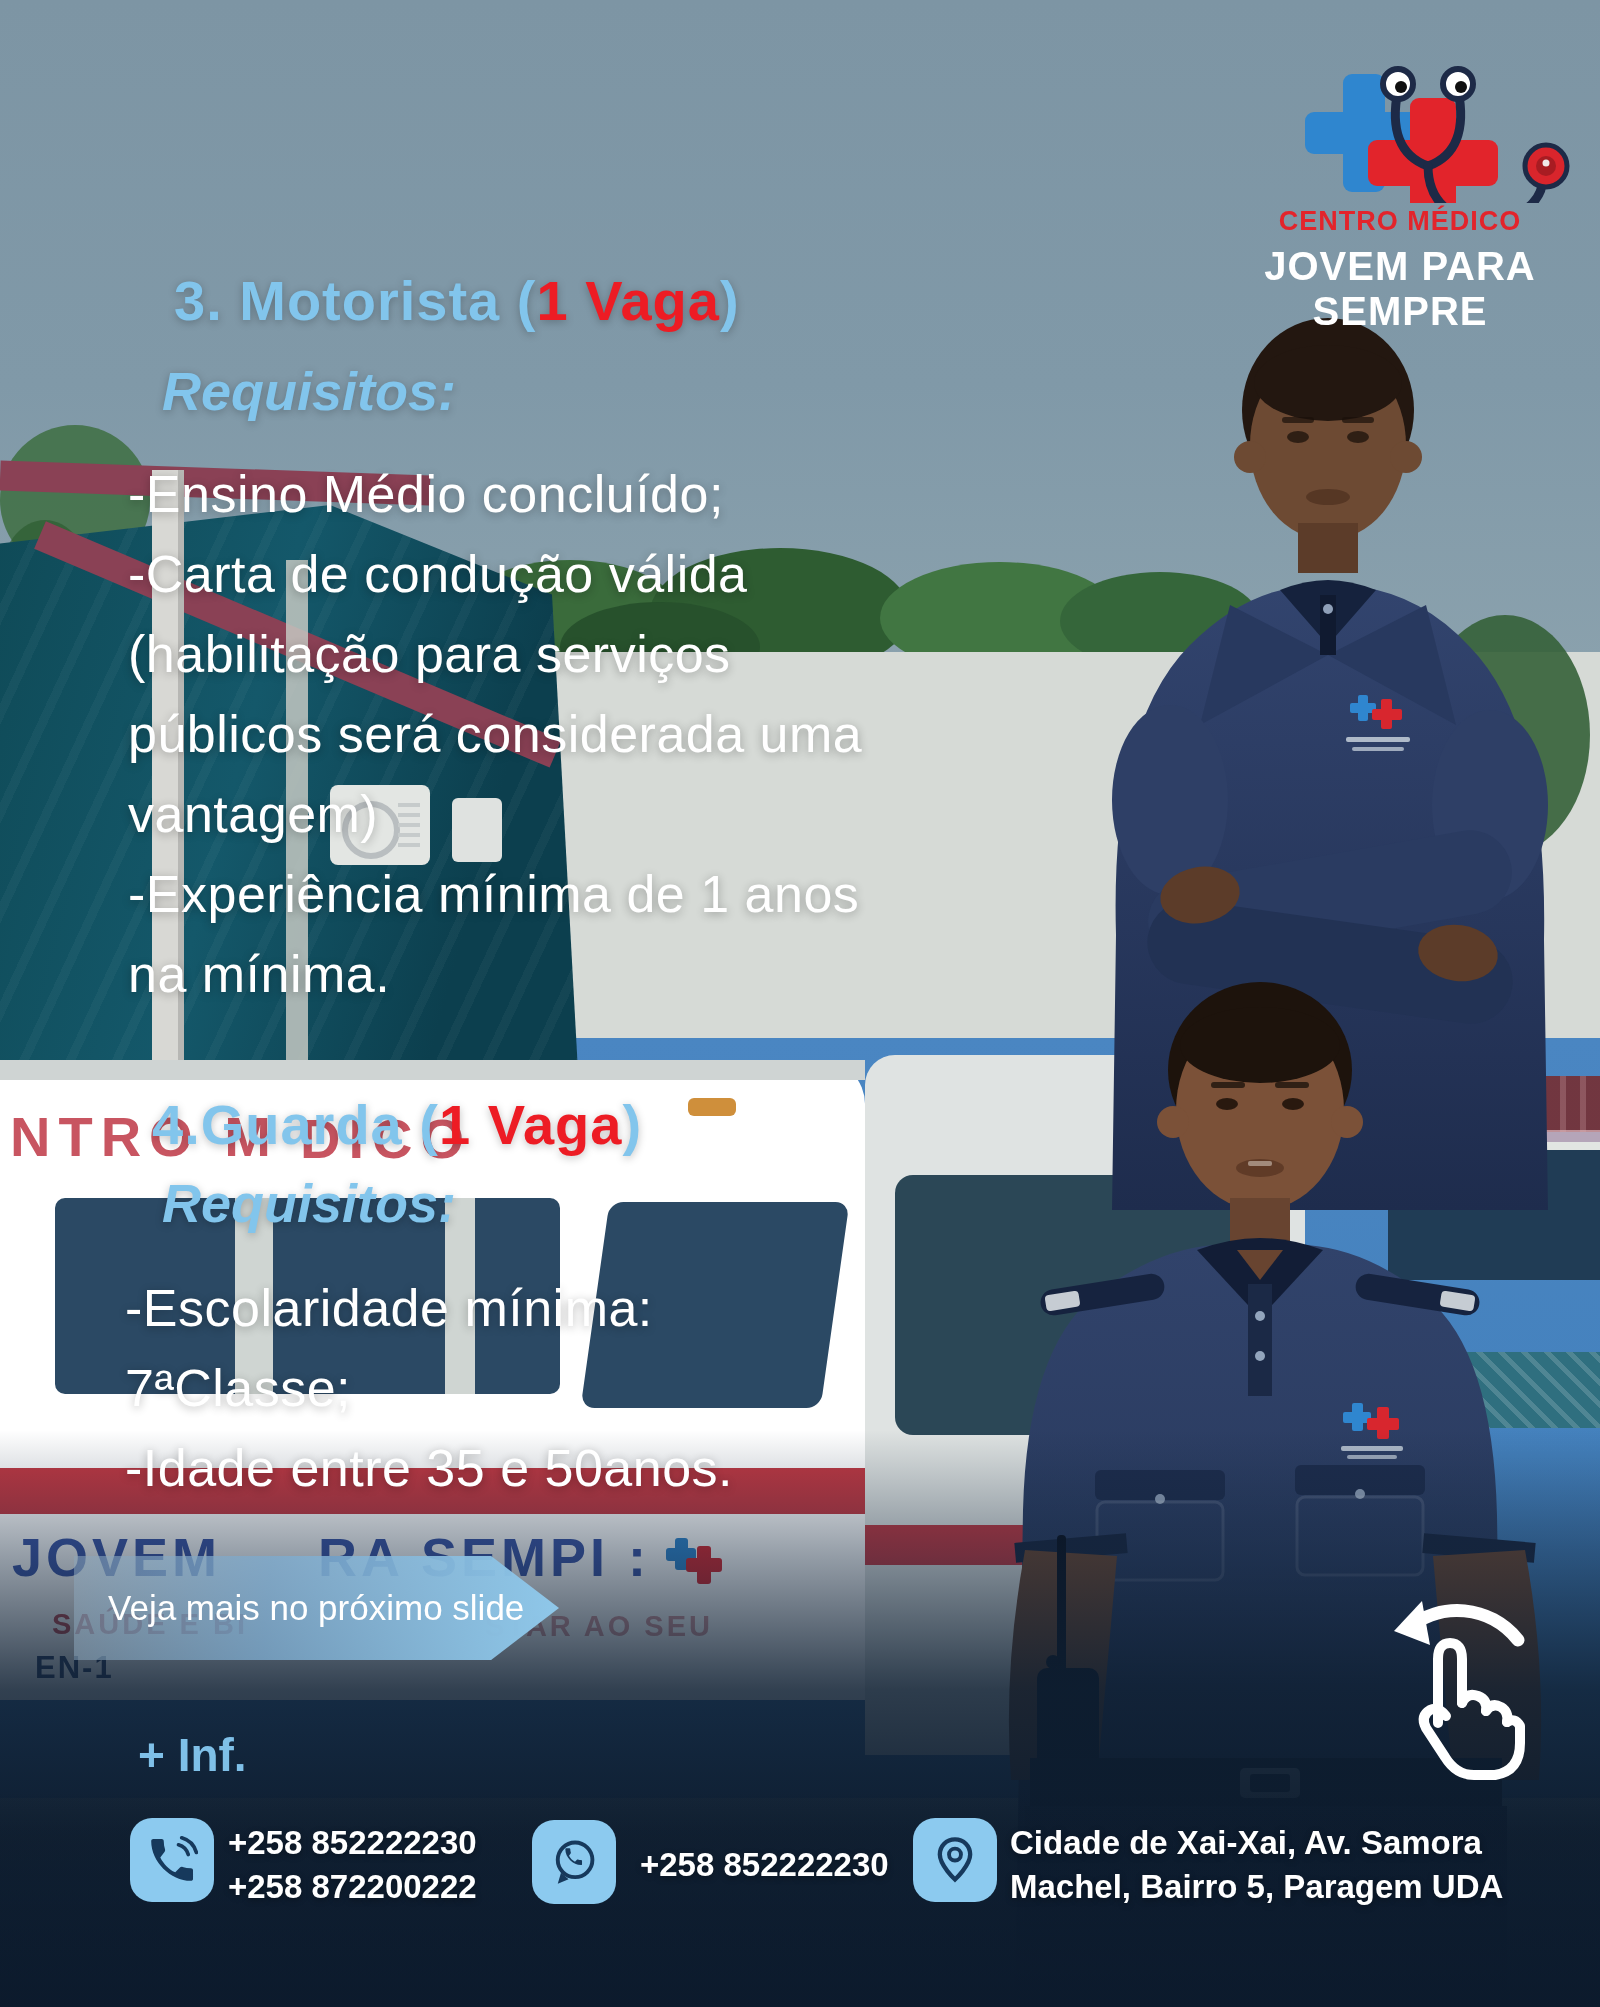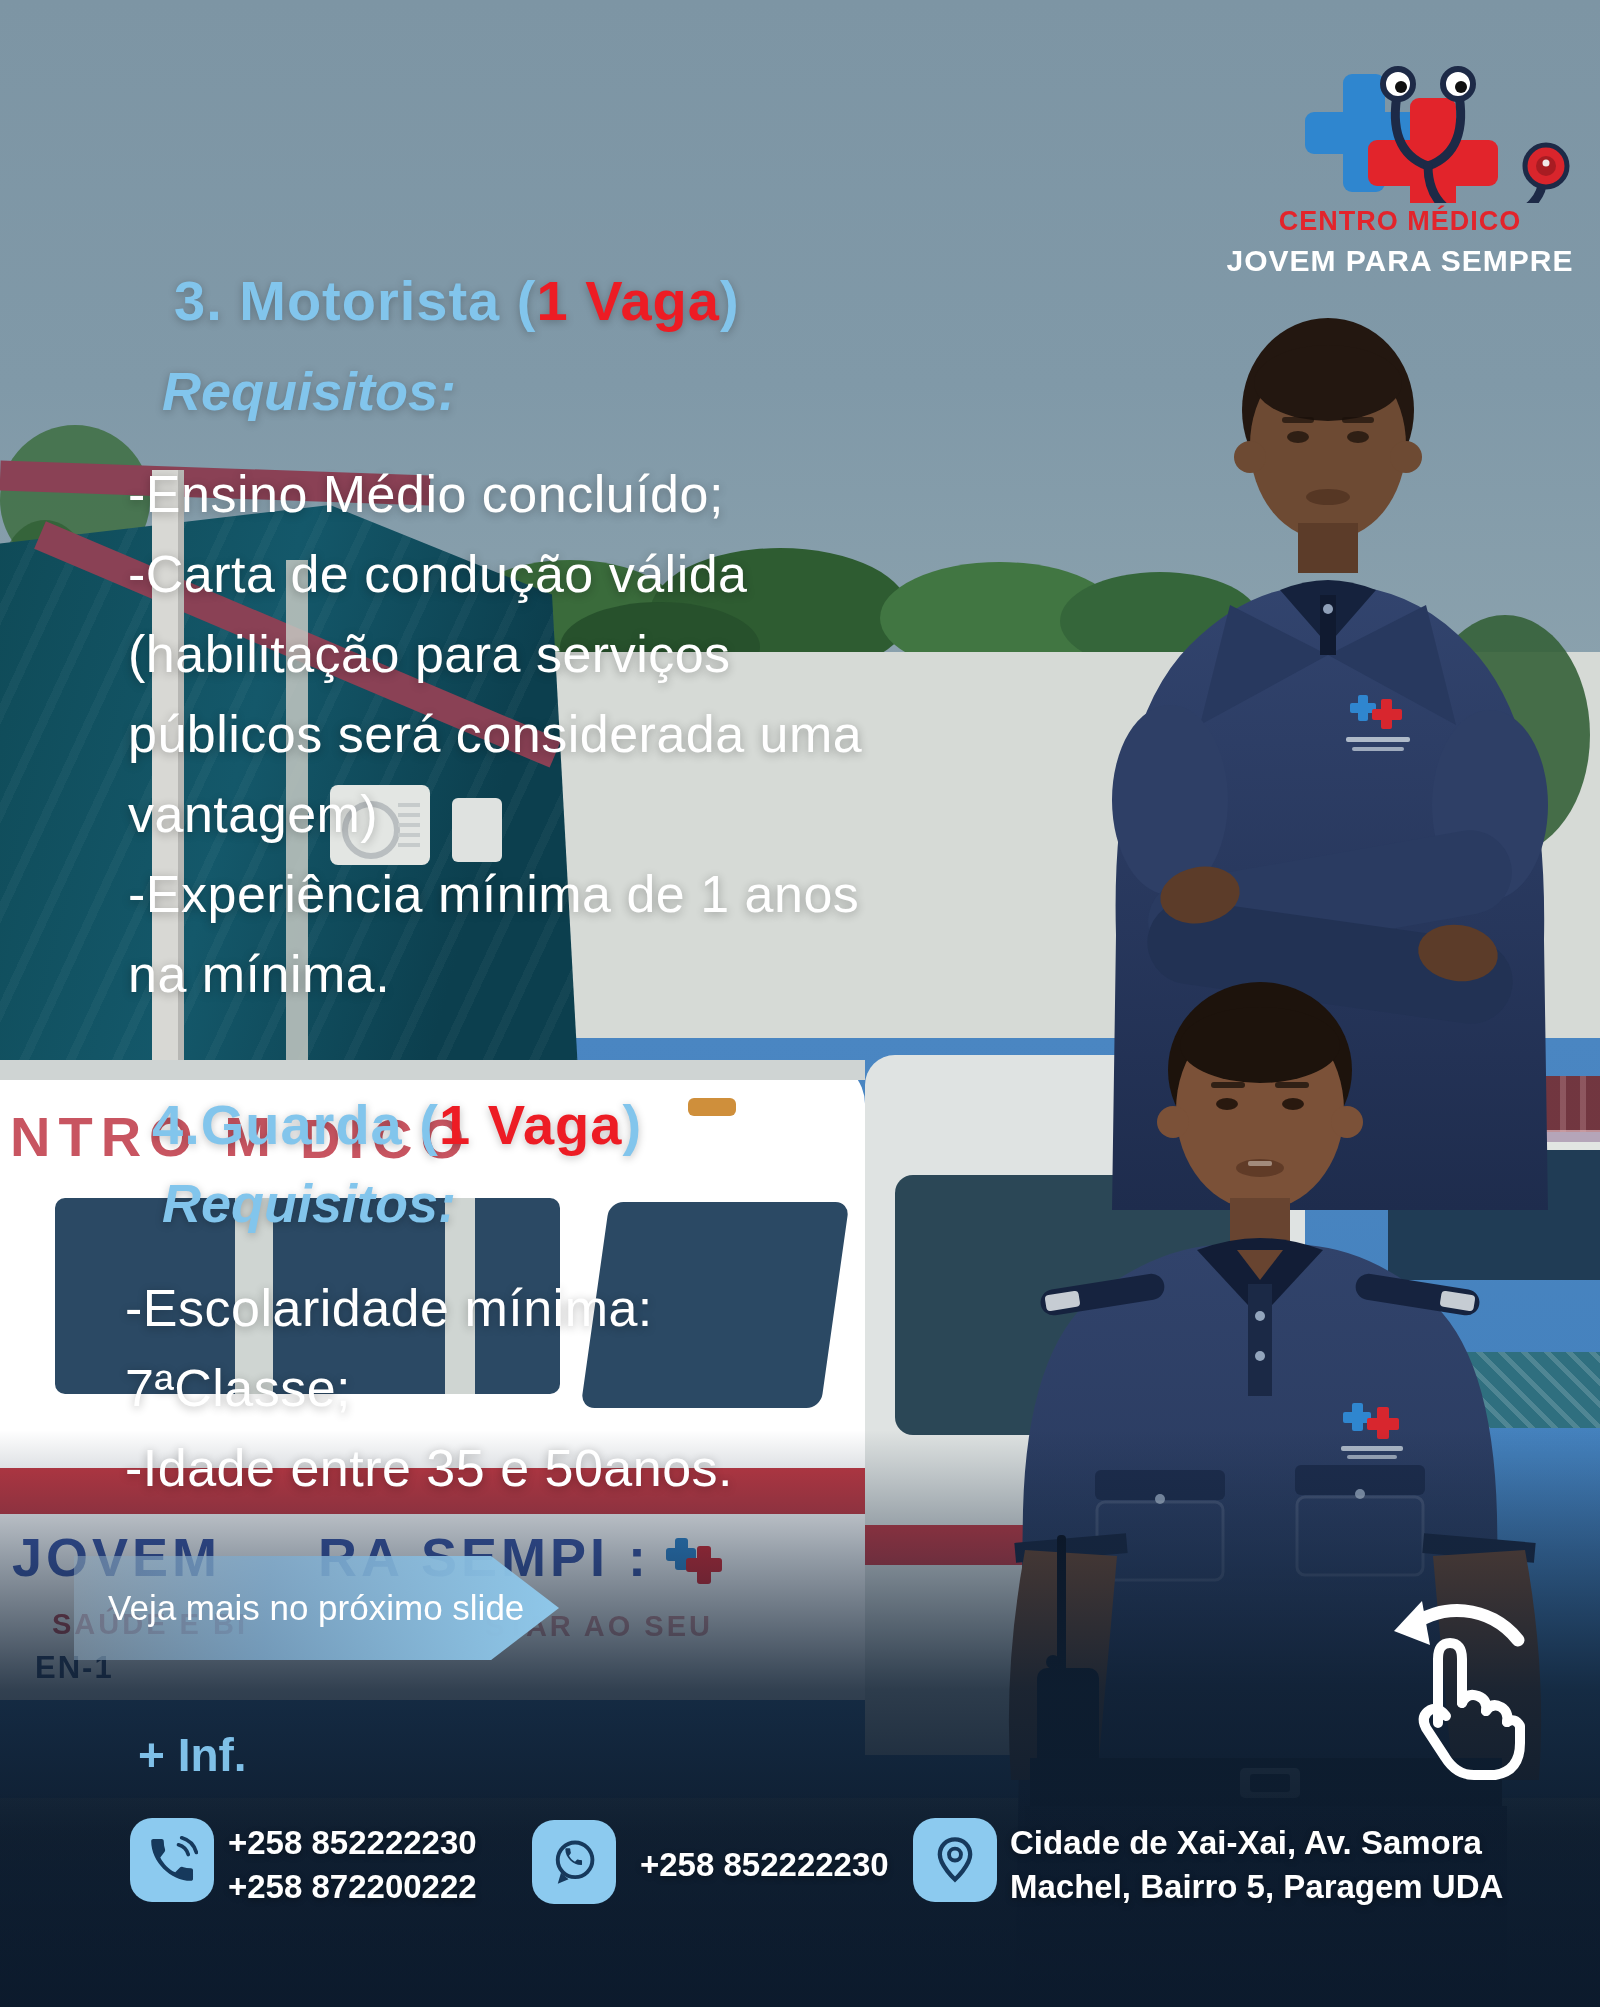--- a/index.html
+++ b/index.html
@@ -78,21 +78,21 @@
 
   .card{position:absolute;width:84px;height:84px;background:#8ccaef;border-radius:22px;
         display:flex;align-items:center;justify-content:center;}
   .contact-text{position:absolute;color:#fff;font-weight:700;font-size:33px;white-space:nowrap;
         text-shadow:0 2px 6px rgba(0,0,0,.35);}
 
   
   .logo-wrap{left:1210px;top:58px;width:380px;height:240px;text-align:center;}
   .logo-line1{position:absolute;left:0;top:148px;width:100%;font-size:27px;font-weight:700;
       letter-spacing:1px;color:#e3242b;}
-  .logo-line2{position:absolute;left:0;top:186px;width:100%;font-size:30px;font-weight:700;
+  .logo-line2{position:absolute;left:0;top:186px;width:100%;font-size:40px;font-weight:700;
       letter-spacing:1px;color:#ffffff;}
 </style>
 </head>
 <body>
 
 <div class="canvas">
 
   <div class="abs sky"></div>
 
   <div class="abs blob" style="left:0;top:425px;width:150px;height:150px;background:#3a6b3b;opacity:.8;"></div>

